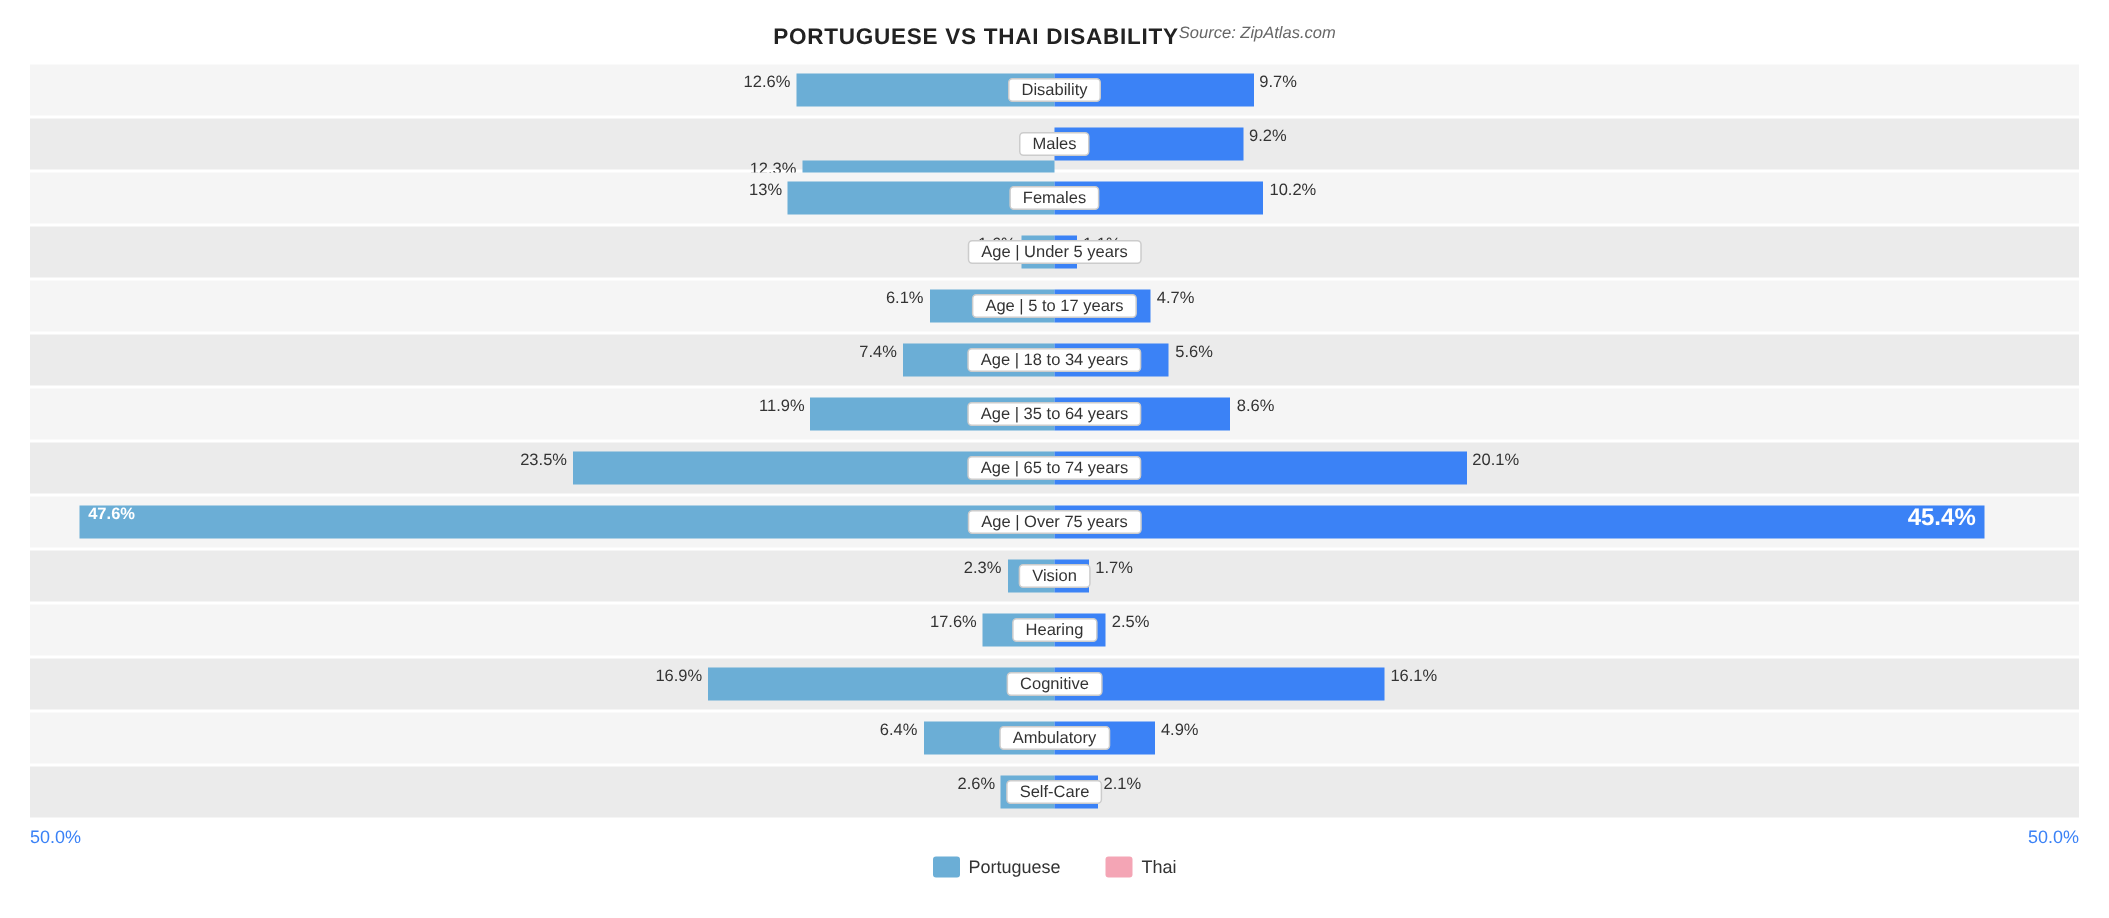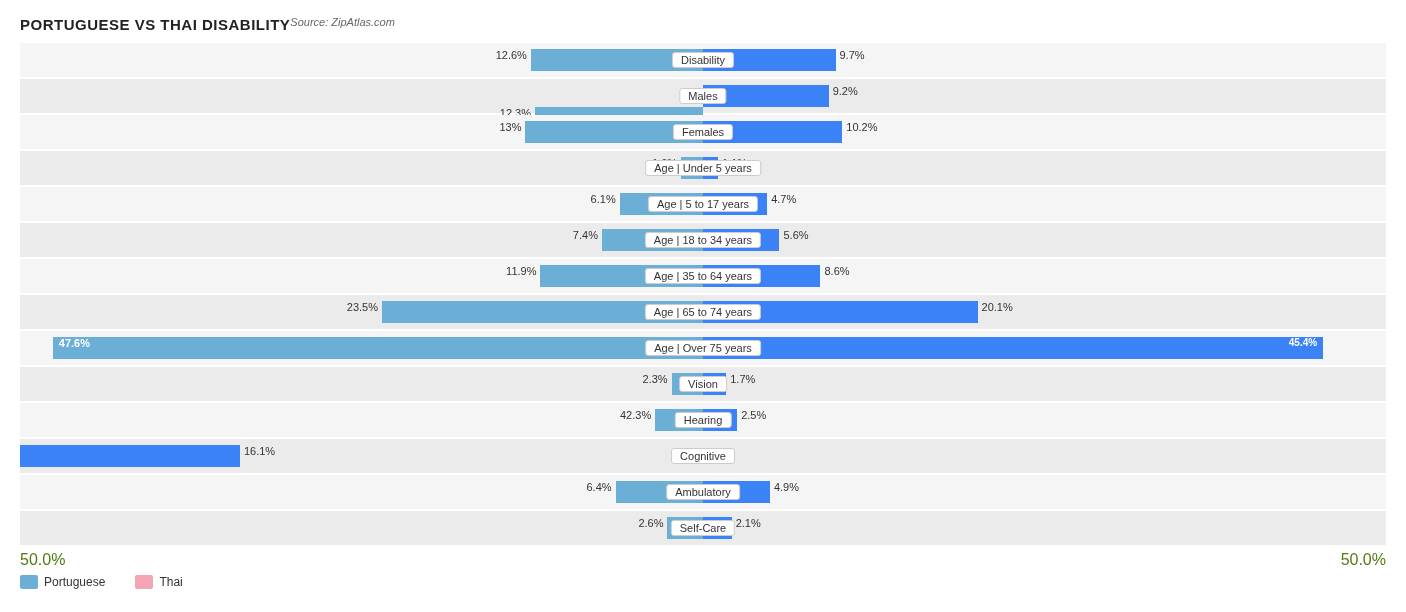--- a/index.html
+++ b/index.html
@@ -5,21 +5,21 @@
     * { box-sizing: border-box; margin: 0; padding: 0; }
     body {
       font-family: Arial, sans-serif;
       background: #fff;
       width: 1406px;
       min-height: 612px;
       padding: 16px 20px 20px 20px;
     }
     .header {
       display: flex;
-      justify-content: flex-start;
+      justify-content: center;
       align-items: flex-start;
       margin-bottom: 10px;
     }
     .title {
       font-size: 15px;
       font-weight: bold;
       text-transform: uppercase;
       letter-spacing: 0.5px;
       color: #222;
     }
@@ -117,35 +117,36 @@
       position: absolute;
       left: 6px;
       font-size: 11px;
       color: #fff;
       white-space: nowrap;
       font-weight: bold;
     }
     .right-value-inside {
       position: absolute;
       right: 6px;
-      font-size: 10px;
+      font-size: 16px;
       color: #fff;
       white-space: nowrap;
       font-weight: bold;
     }
     .axis-row {
       display: flex;
       justify-content: space-between;
       margin-top: 6px;
-      font-size: 16px;
-      color: #4d7c0f;
+      font-size: 12px;
+      color: #3b82f6;
       gap: 29px;
     }
     .legend {
       display: flex;
+      justify-content: center;
       gap: 30px;
       margin-top: 6px;
       font-size: 12px;
       color: #333;
     }
     .legend-item {
       display: flex;
       align-items: center;
       gap: 6px;
     }
@@ -314,33 +315,38 @@
         <div class="pink-bar" style="width:3.4000000000000004%;">
           <span class="right-value">1.7%</span>
         </div>
       </div>
     </div>
   </div>
     <div class="bar-row">
     <div class="bars-container">
       <div class="left-section">
         <div class="blue-bar" style="width:7.000000000000001%;">
-          <span class="left-value">42.3%</span>
+          <span class="left-value">17.6%</span>
         </div>
       </div>
       <div class="center-label">Hearing</div>
       <div class="right-section">
         <div class="pink-bar" style="width:5%;">
           <span class="right-value">2.5%</span>
         </div>
       </div>
     </div>
   </div>
     <div class="bar-row">
     <div class="bars-container">
+      <div class="left-section">
+        <div class="blue-bar" style="width:33.8%;">
+          <span class="left-value">16.9%</span>
+        </div>
+      </div>
       <div class="center-label">Cognitive</div>
       <div class="right-section">
         <div class="pink-bar" style="width:32.2%;">
           <span class="right-value">16.1%</span>
         </div>
       </div>
     </div>
   </div>
     <div class="bar-row">
     <div class="bars-container">

